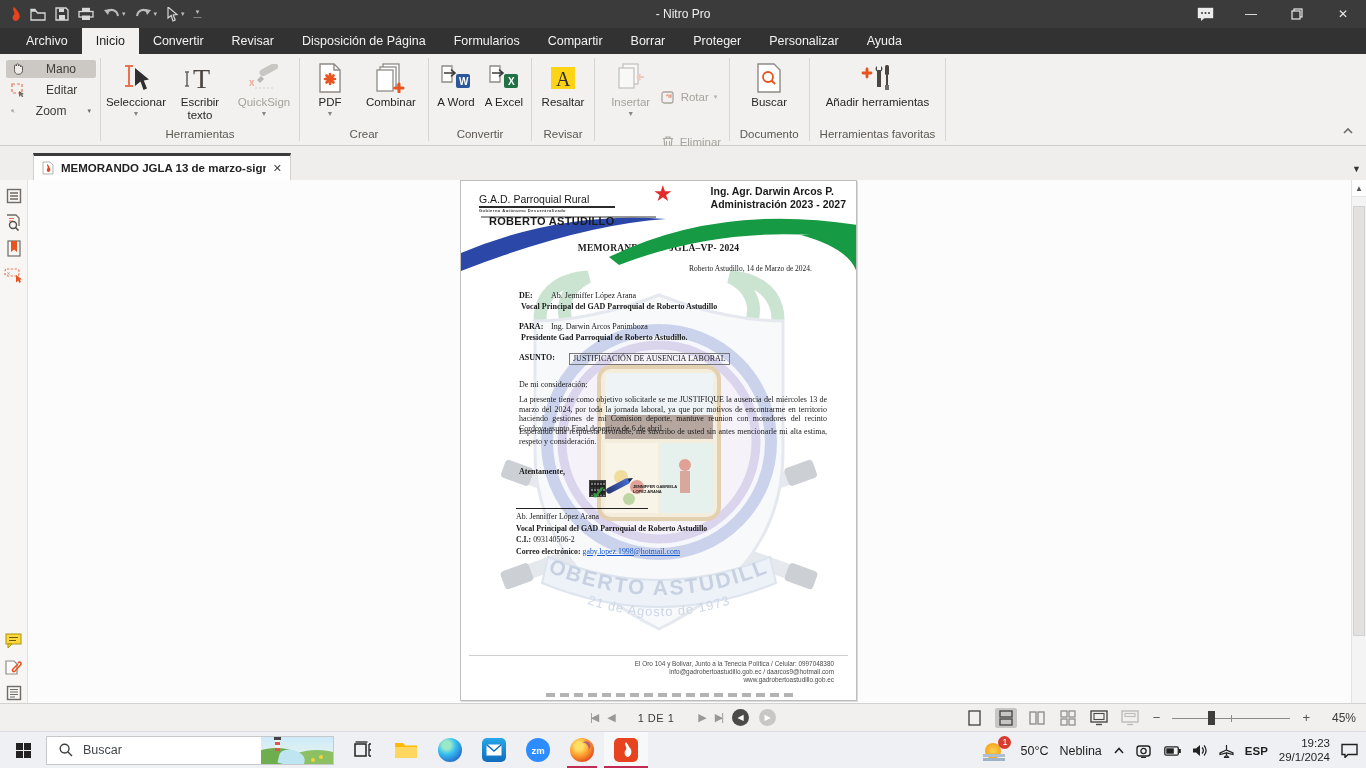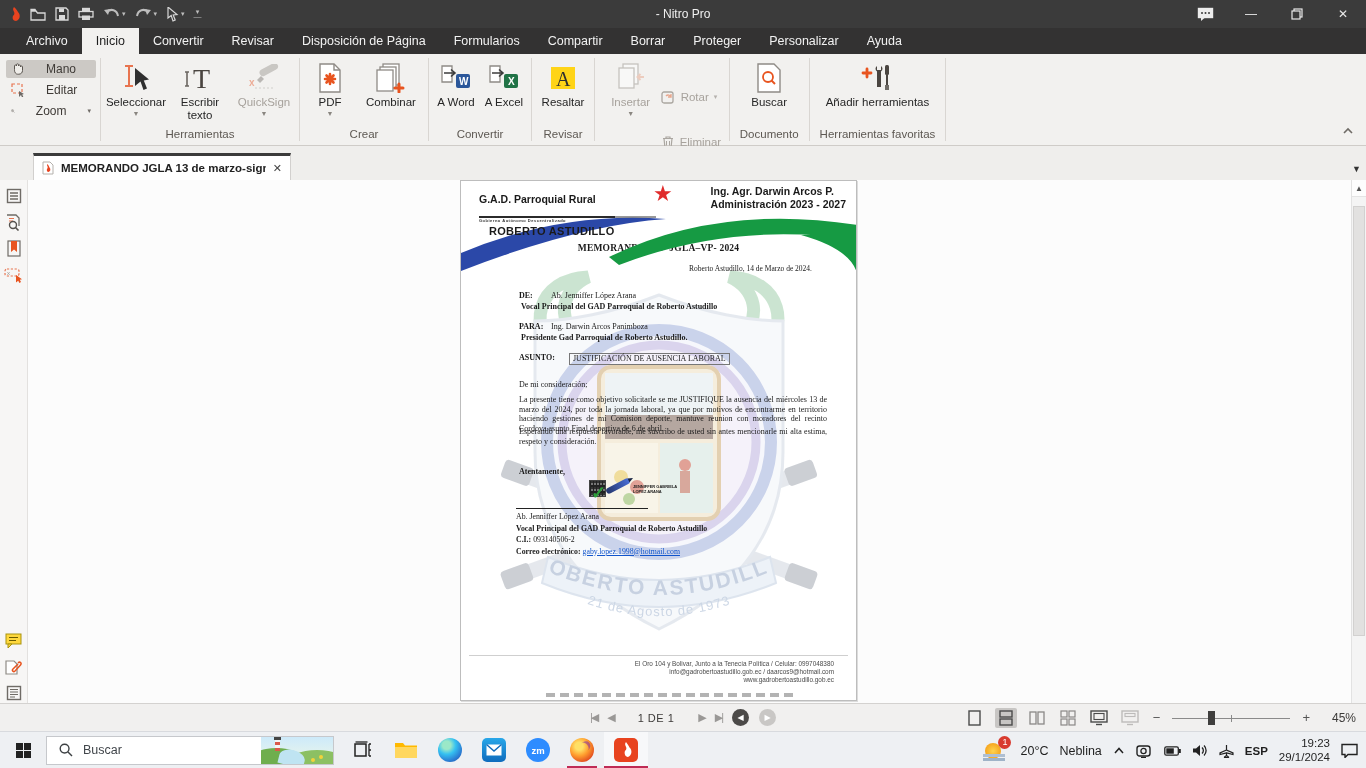--- a/index.html
+++ b/index.html
@@ -63,21 +63,21 @@
   .vscroll .up { height:17px; background:#fdfdfd; border-bottom:1px solid #e4e4e4; display:flex; align-items:center; justify-content:center; font-size:8px; color:#555; }
   .vscroll .thumb { position:absolute; left:1px; right:1px; top:26px; height:430px; background:#e2e1e0; border:1px solid #d2d1d0; }
 
   
   .page { position:absolute; left:460px; top:0; width:397px; height:521px; background:#ffffff;
     border:1px solid #bdbdbd; box-shadow:1px 1px 0 #dcdcdc; overflow:hidden;
     font-family:"Liberation Serif", serif; color:#1a1a1a; }
   .wm { position:absolute; left:32px; top:86px; opacity:.5; z-index:0; }
   .pg { position:relative; z-index:1; }
   .hdr-org { position:absolute; left:18px; top:12px; font-family:"Liberation Sans",sans-serif; z-index:2;}
-  .hdr-org .l1 { font-size:10.5px; font-weight:bold; border-bottom:2px solid #2b2b2b; padding-bottom:11px; }
+  .hdr-org .l1 { font-size:10.5px; font-weight:normal; border-bottom:2px solid #2b2b2b; padding-bottom:1px; }
   .hdr-org .lsub { font-size:4px; font-weight:bold; color:#333; letter-spacing:.5px; }
   .hdr-org .l2 { font-size:11px; font-weight:bold; margin-top:2px; margin-left:10px; letter-spacing:.3px;}
   .hdr-star { position:absolute; left:192px; top:0px; font-size:22px; color:#e02b2b; z-index:3; }
   .hdr-right { position:absolute; right:10px; top:4px; text-align:left; font-family:"Liberation Sans",sans-serif;
     font-size:10.5px; font-weight:bold; line-height:12.5px; z-index:3; }
   .swoosh { position:absolute; left:0; top:14px; z-index:1; }
   .memo-no { position:absolute; left:0; width:100%; top:62px; text-align:center; font-weight:bold; font-size:9.5px; letter-spacing:.2px; }
   .date-line { position:absolute; right:44px; top:83px; font-size:7.5px; }
   .memo-row { position:absolute; left:58px; font-size:8px; display:flex; }
   .memo-row .lab { font-weight:bold; width:32px; }
@@ -791,21 +791,21 @@
             </svg>
         </span>
       </div>
     </div>
     <div class="tray">
       <span class="weatheric">
         <span class="sun"></span>
           <span class="fog"></span>
         <span class="badge">1</span>
       </span>
-      <span class="txt">20°C</span>
+      <span class="txt">50°C</span>
       <span class="txt">Neblina</span>
       <span class="tico">
         <svg width="12" height="9" viewBox="0 0 12 9">
             <path d="M2,7 L6,2.5 L10,7" fill="none" stroke="#222" stroke-width="1.5"></path>
           </svg>
       </span>
       <span class="tico">
         <svg width="17" height="14" viewBox="0 0 17 14">
             <rect x="1" y="2" width="13" height="10" rx="2.5" fill="none" stroke="#222" stroke-width="1.4"></rect>
             <circle cx="7.5" cy="7" r="2.6" fill="none" stroke="#222" stroke-width="1.3"></circle>

